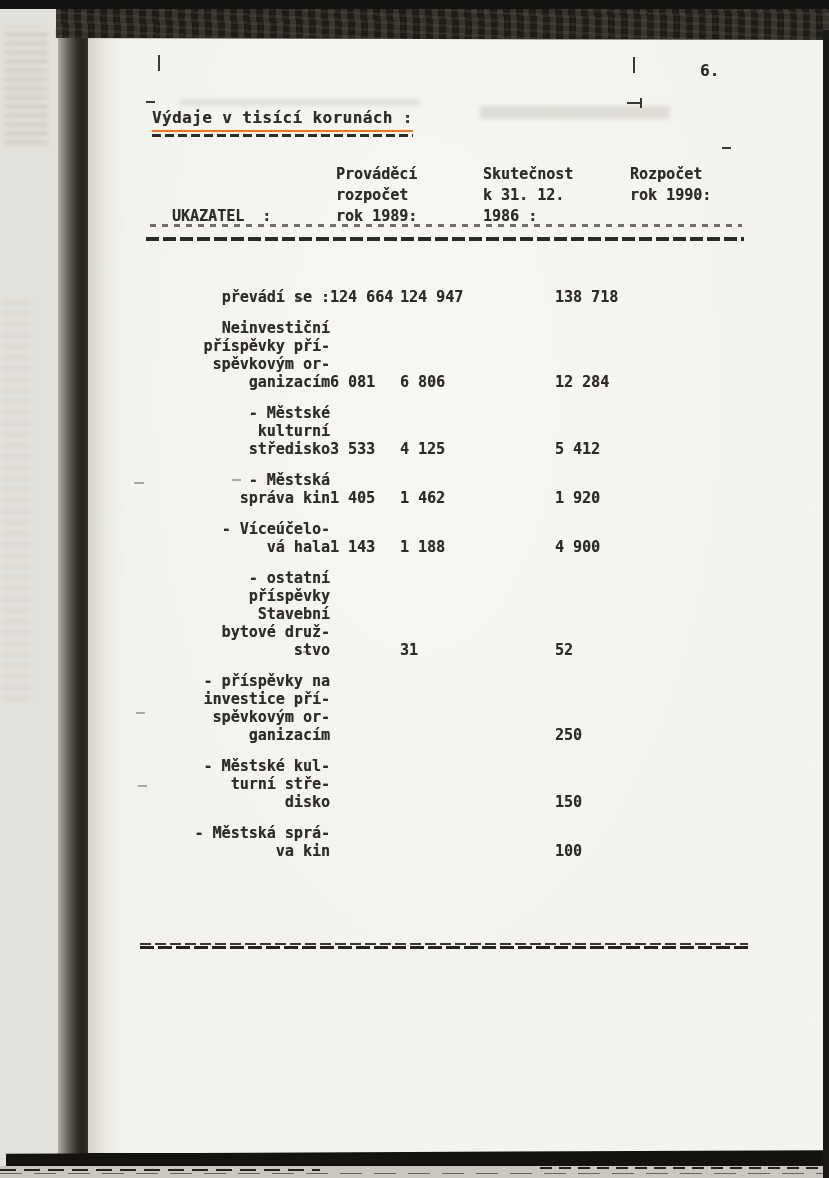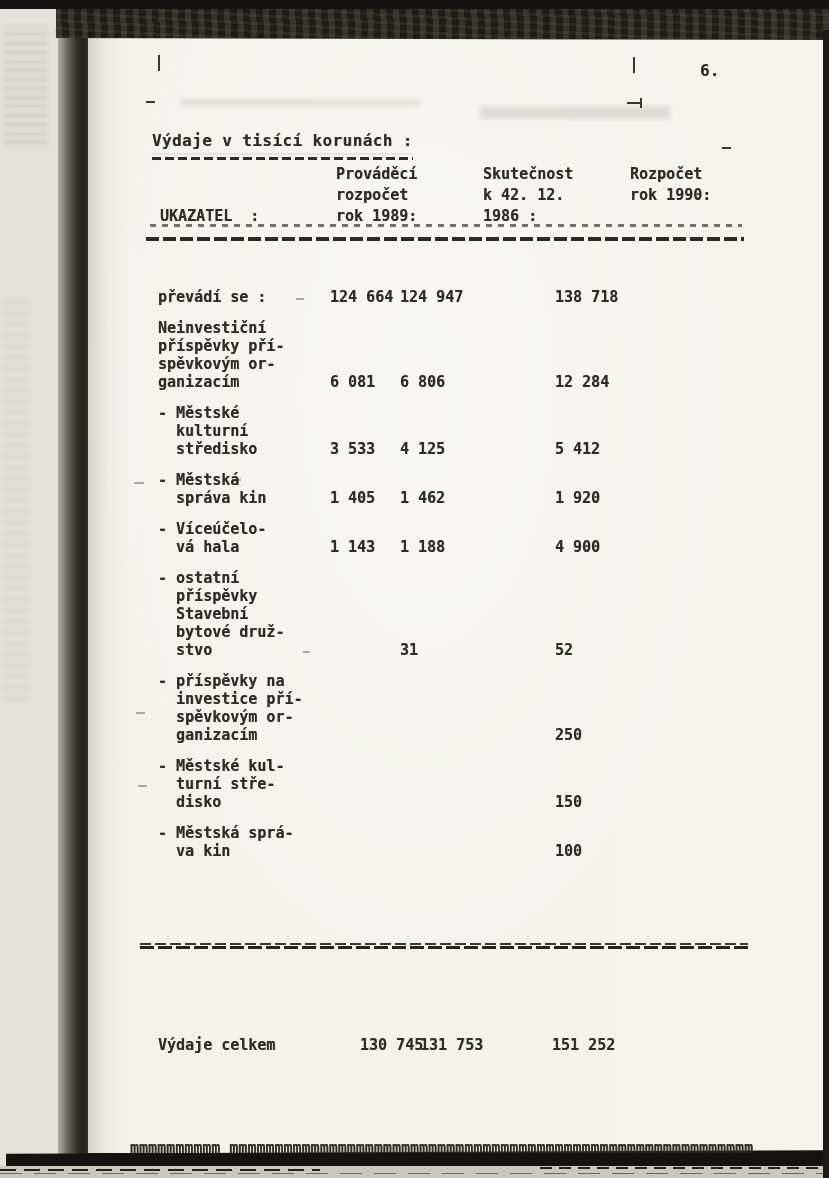--- a/index.html
+++ b/index.html
@@ -34,34 +34,34 @@
   .sep2{left:146px;top:237px;width:598px;height:4px;
     background:repeating-linear-gradient(90deg,#2c2a25 0 13px,rgba(0,0,0,0) 13px 17px);}
   .bs1{left:0;top:1169px;width:320px;height:2px;background:repeating-linear-gradient(90deg,#23221e 0 16px,transparent 16px 24px);}
   .bs2{left:0;top:1173px;width:829px;height:1px;background:repeating-linear-gradient(90deg,rgba(40,38,33,.6) 0 22px,transparent 22px 34px);}
   .bs3{left:540px;top:1167px;width:289px;height:2px;background:repeating-linear-gradient(90deg,#23221e 0 12px,transparent 12px 19px);}
 
   
   .ink{font-weight:bold;text-shadow:.3px .3px .4px rgba(45,42,36,.55);white-space:pre;}
   .page-number{position:absolute;left:700px;top:61px;font-size:16px;}
   .title-wrap{position:absolute;left:152px;top:108px;}
-  .title{font-size:16px;line-height:20px;letter-spacing:.4px;padding-bottom:2px;border-bottom:2px solid #e5e5e5;margin-top:23px;}
+  .title{font-size:16px;line-height:20px;letter-spacing:.4px;padding-bottom:2px;border-bottom:2px solid #f97316;}
   .title-dash{height:3px;margin-top:2px;
     background:repeating-linear-gradient(90deg,#2e2c27 0 9px,rgba(0,0,0,0) 9px 13px);}
 
   .hcol{position:absolute;font-size:15px;line-height:21px;}
   .hcol div{white-space:pre;}
-  .h0{left:160px;top:164px;}
+  .h0{left:172px;top:164px;}
   .h1{left:336px;top:164px;}
   .h2{left:483px;top:164px;}
   .h3{left:630px;top:164px;}
 
   .table-body{position:absolute;left:158px;top:252px;width:560px;font-size:15px;line-height:18px;}
   .row,.total-row{display:grid;grid-template-columns:172px 70px 155px 145px;margin-bottom:13px;}
-  .cell{white-space:pre;}
+  .cell{white-space:pre;text-align:right;}
   .val{align-self:end;text-align:left;}
   .sep3{margin:16px 0 0 -18px;width:608px;height:6px;
     background:
       repeating-linear-gradient(90deg,#3a3731 0 11px,rgba(0,0,0,0) 11px 15px) 0 0/100% 2px no-repeat,
       repeating-linear-gradient(90deg,#26241f 0 14px,rgba(0,0,0,0) 14px 18px) 0 3px/100% 3px no-repeat;}
   .total-row{margin-top:33px;margin-bottom:0;}
   .total-row .v1{transform:translateX(30px);}
   .total-row .v2{transform:translateX(20px);}
   .total-row .v3{transform:translateX(-3px);}
   .m-line{margin-top:31px;margin-left:-28px;font-size:15px;letter-spacing:0;}
@@ -130,34 +130,27 @@
 
   <div class="title-wrap">
     <div class="title ink">Výdaje v tisící korunách :</div>
     <div class="title-dash"></div>
   </div>
 
   <div class="hcol h0 ink">
     <div>UKAZATEL  :</div>
   </div>
   <div class="hcol h1 ink"><div>Prováděcí</div><div>rozpočet</div><div>rok 1989:</div></div>
-  <div class="hcol h2 ink"><div>Skutečnost</div><div>k 42. 12.</div><div>1986 :</div></div>
+  <div class="hcol h2 ink"><div>Skutečnost</div><div>k 31. 12.</div><div>1986 :</div></div>
   <div class="hcol h3 ink"><div>Rozpočet</div><div>rok 1990:</div></div>
 
   <div class="dashline sep1"></div>
   <div class="dashline sep2"></div>
 
   <div class="table-body ink">
     <div><div class="row"><div class="cell label"><div>převádí se :</div></div><div class="cell val v1">124 664</div><div class="cell val v2">124 947</div><div class="cell val v3">138 718</div></div><div class="row"><div class="cell label"><div>Neinvestiční</div><div>příspěvky pří-</div><div>spěvkovým or-</div><div>ganizacím</div></div><div class="cell val v1">6 081</div><div class="cell val v2">6 806</div><div class="cell val v3">12 284</div></div><div class="row"><div class="cell label"><div>- Městské</div><div>  kulturní</div><div>  středisko</div></div><div class="cell val v1">3 533</div><div class="cell val v2">4 125</div><div class="cell val v3">5 412</div></div><div class="row"><div class="cell label"><div>- Městská</div><div>  správa kin</div></div><div class="cell val v1">1 405</div><div class="cell val v2">1 462</div><div class="cell val v3">1 920</div></div><div class="row"><div class="cell label"><div>- Víceúčelo-</div><div>  vá hala</div></div><div class="cell val v1">1 143</div><div class="cell val v2">1 188</div><div class="cell val v3">4 900</div></div><div class="row"><div class="cell label"><div>- ostatní</div><div>  příspěvky</div><div>  Stavební</div><div>  bytové druž-</div><div>  stvo</div></div><div class="cell val v1"></div><div class="cell val v2">31</div><div class="cell val v3">52</div></div><div class="row"><div class="cell label"><div>- příspěvky na</div><div>  investice pří-</div><div>  spěvkovým or-</div><div>  ganizacím</div></div><div class="cell val v1"></div><div class="cell val v2"></div><div class="cell val v3">250</div></div><div class="row"><div class="cell label"><div>- Městské kul-</div><div>  turní stře-</div><div>  disko</div></div><div class="cell val v1"></div><div class="cell val v2"></div><div class="cell val v3">150</div></div><div class="row"><div class="cell label"><div>- Městská sprá-</div><div>  va kin</div></div><div class="cell val v1"></div><div class="cell val v2"></div><div class="cell val v3">100</div></div></div>
 
     <div class="sep3"></div>
 
-    <div class="total-row">
-      <div class="cell label">Výdaje celkem</div>
-      <div class="cell val v1">130 745</div>
-      <div class="cell val v2">131 753</div>
-      <div class="cell val v3">151 252</div>
-    </div>
 
-    <div class="m-line">mmmmmmmmmm mmmmmmmmmmmmmmmmmmmmmmmmmmmmmmmmmmmmmmmmmmmmmmmmmmmmmmmmmm</div>
   </div>
 
 </div>
 
 </body></html>

